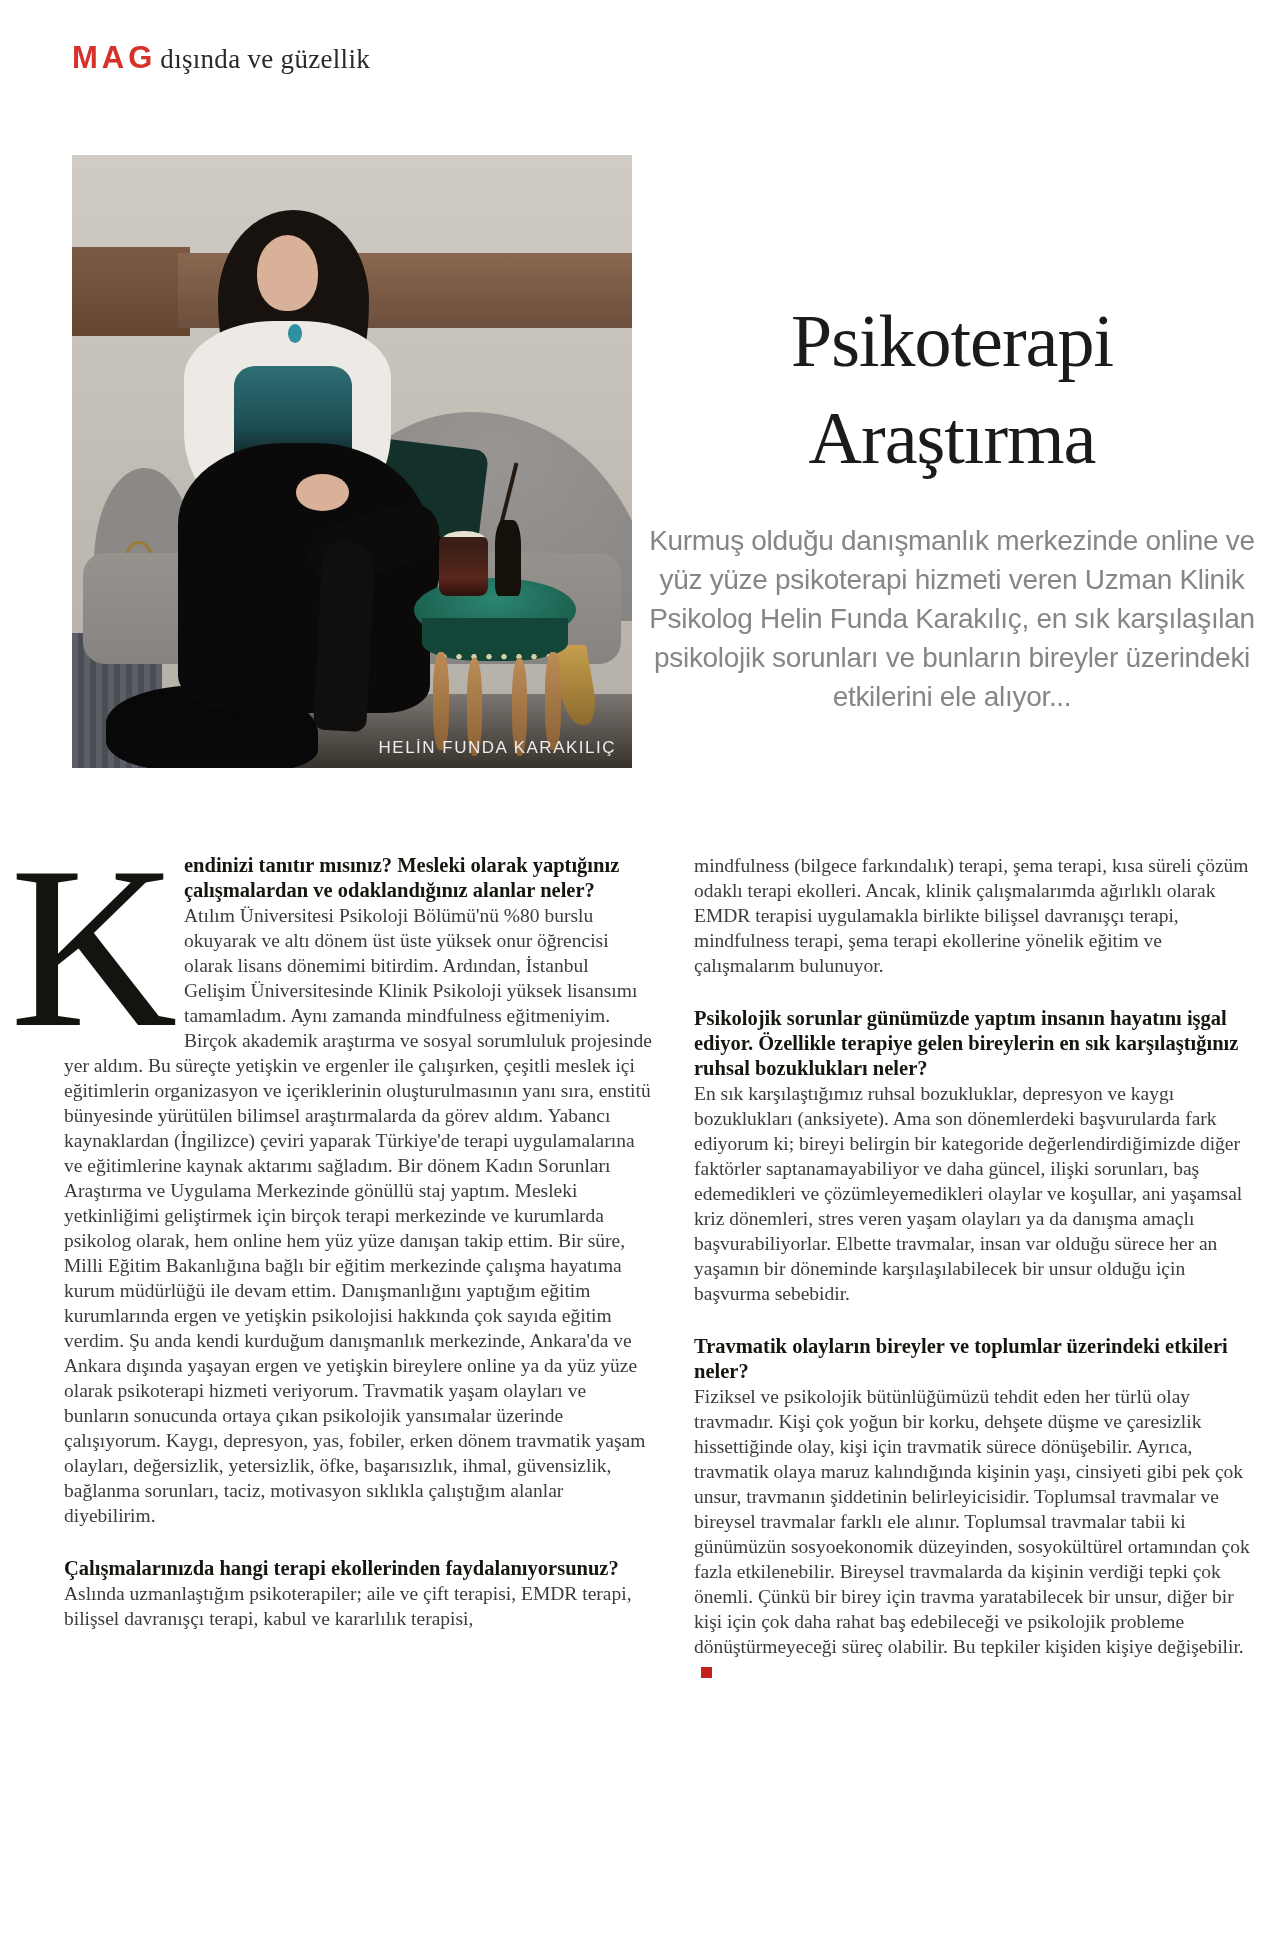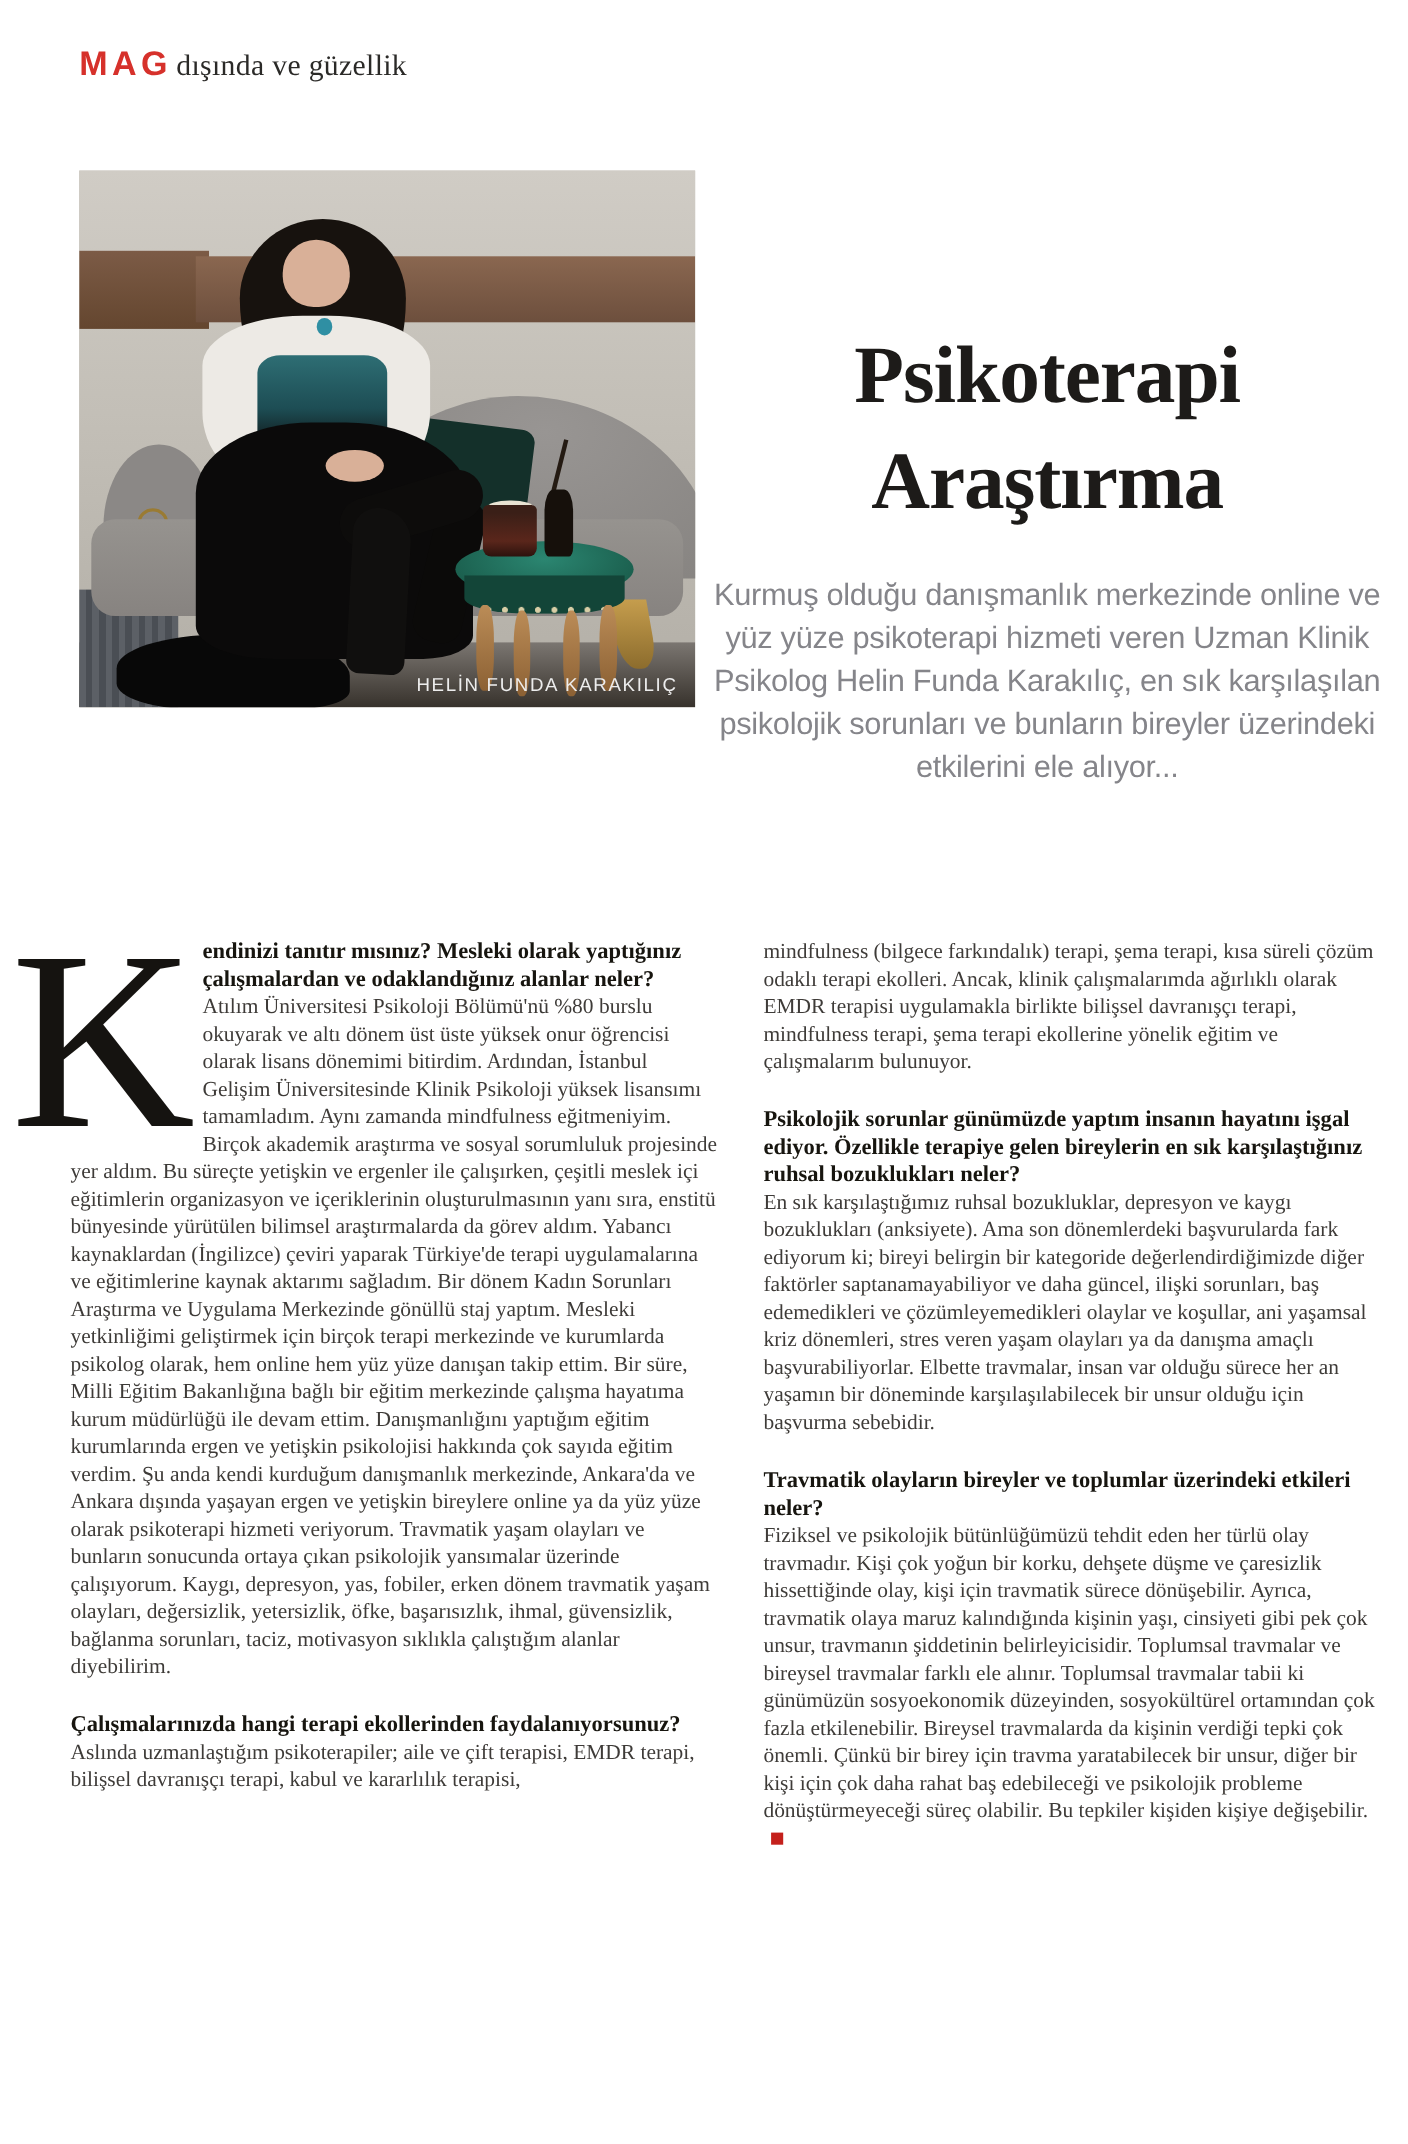--- a/index.html
+++ b/index.html
@@ -13,21 +13,21 @@
   
   .masthead { position:absolute; left:72px; top:40px; display:flex; align-items:baseline; gap:4px; }
   .brand {
     font-family:"Liberation Sans", sans-serif; font-weight:bold;
     font-size:31px; letter-spacing:4px; color:#d6312b;
   }
   .tagline { font-family:"Liberation Serif", serif; font-size:27px; color:#2b2a28; letter-spacing:0.3px; }
 
   
   .photo {
-    position:absolute; left:72px; top:155px; width:560px; height:488px;
+    position:absolute; left:72px; top:155px; width:560px; height:613px;
     overflow:hidden; background:#c4c0b8;
   }
   .photo div { position:absolute; }
   .wall { inset:0; background:linear-gradient(180deg,#d0ccc5 0%,#c3bfb7 45%,#b2aea6 100%); }
   .wood-panel-left { left:0; top:15%; width:21%; height:14.5%; background:linear-gradient(180deg,#7c5b46,#64462f); }
   .wood-panel { left:19%; top:16%; right:0; height:12.2%; background:linear-gradient(180deg,#8a6750,#6d4f3d); }
   .floor { left:0; top:88%; right:0; height:12%; background:linear-gradient(180deg,#7b7671,#37322c); }
   .rug-left { left:0; top:78%; width:16%; height:22%;
     background:repeating-linear-gradient(90deg,#5c6066 0 6px,#4a4e54 6px 12px); }
   .sofa-back { right:-4%; top:42%; width:63%; height:34%;
@@ -80,21 +80,21 @@
   .diffuser { left:75.6%; top:59.5%; width:4.6%; height:12.5%; background:#16100b; border-radius:32% 32% 14% 14%; }
   .caption {
     position:absolute; right:16px; bottom:10px;
     font-family:"Liberation Sans", sans-serif; font-size:17px; letter-spacing:1.5px;
     color:#ededed;
   }
 
   
   .hero-right { position:absolute; left:646px; top:293px; width:612px; text-align:center; }
   .title {
-    font-family:"Liberation Serif", serif; font-weight:bold;
+    font-family:"Liberation Serif", serif; font-weight:normal;
     font-size:74px; line-height:97px; letter-spacing:-1px; color:#1d1b19;
   }
   .title span { display:block; }
   .intro {
     margin-top:34px;
     font-family:"Liberation Sans", sans-serif; font-weight:300;
     font-size:28px; line-height:39px; color:#85858a; letter-spacing:-0.3px;
   }
 
   

